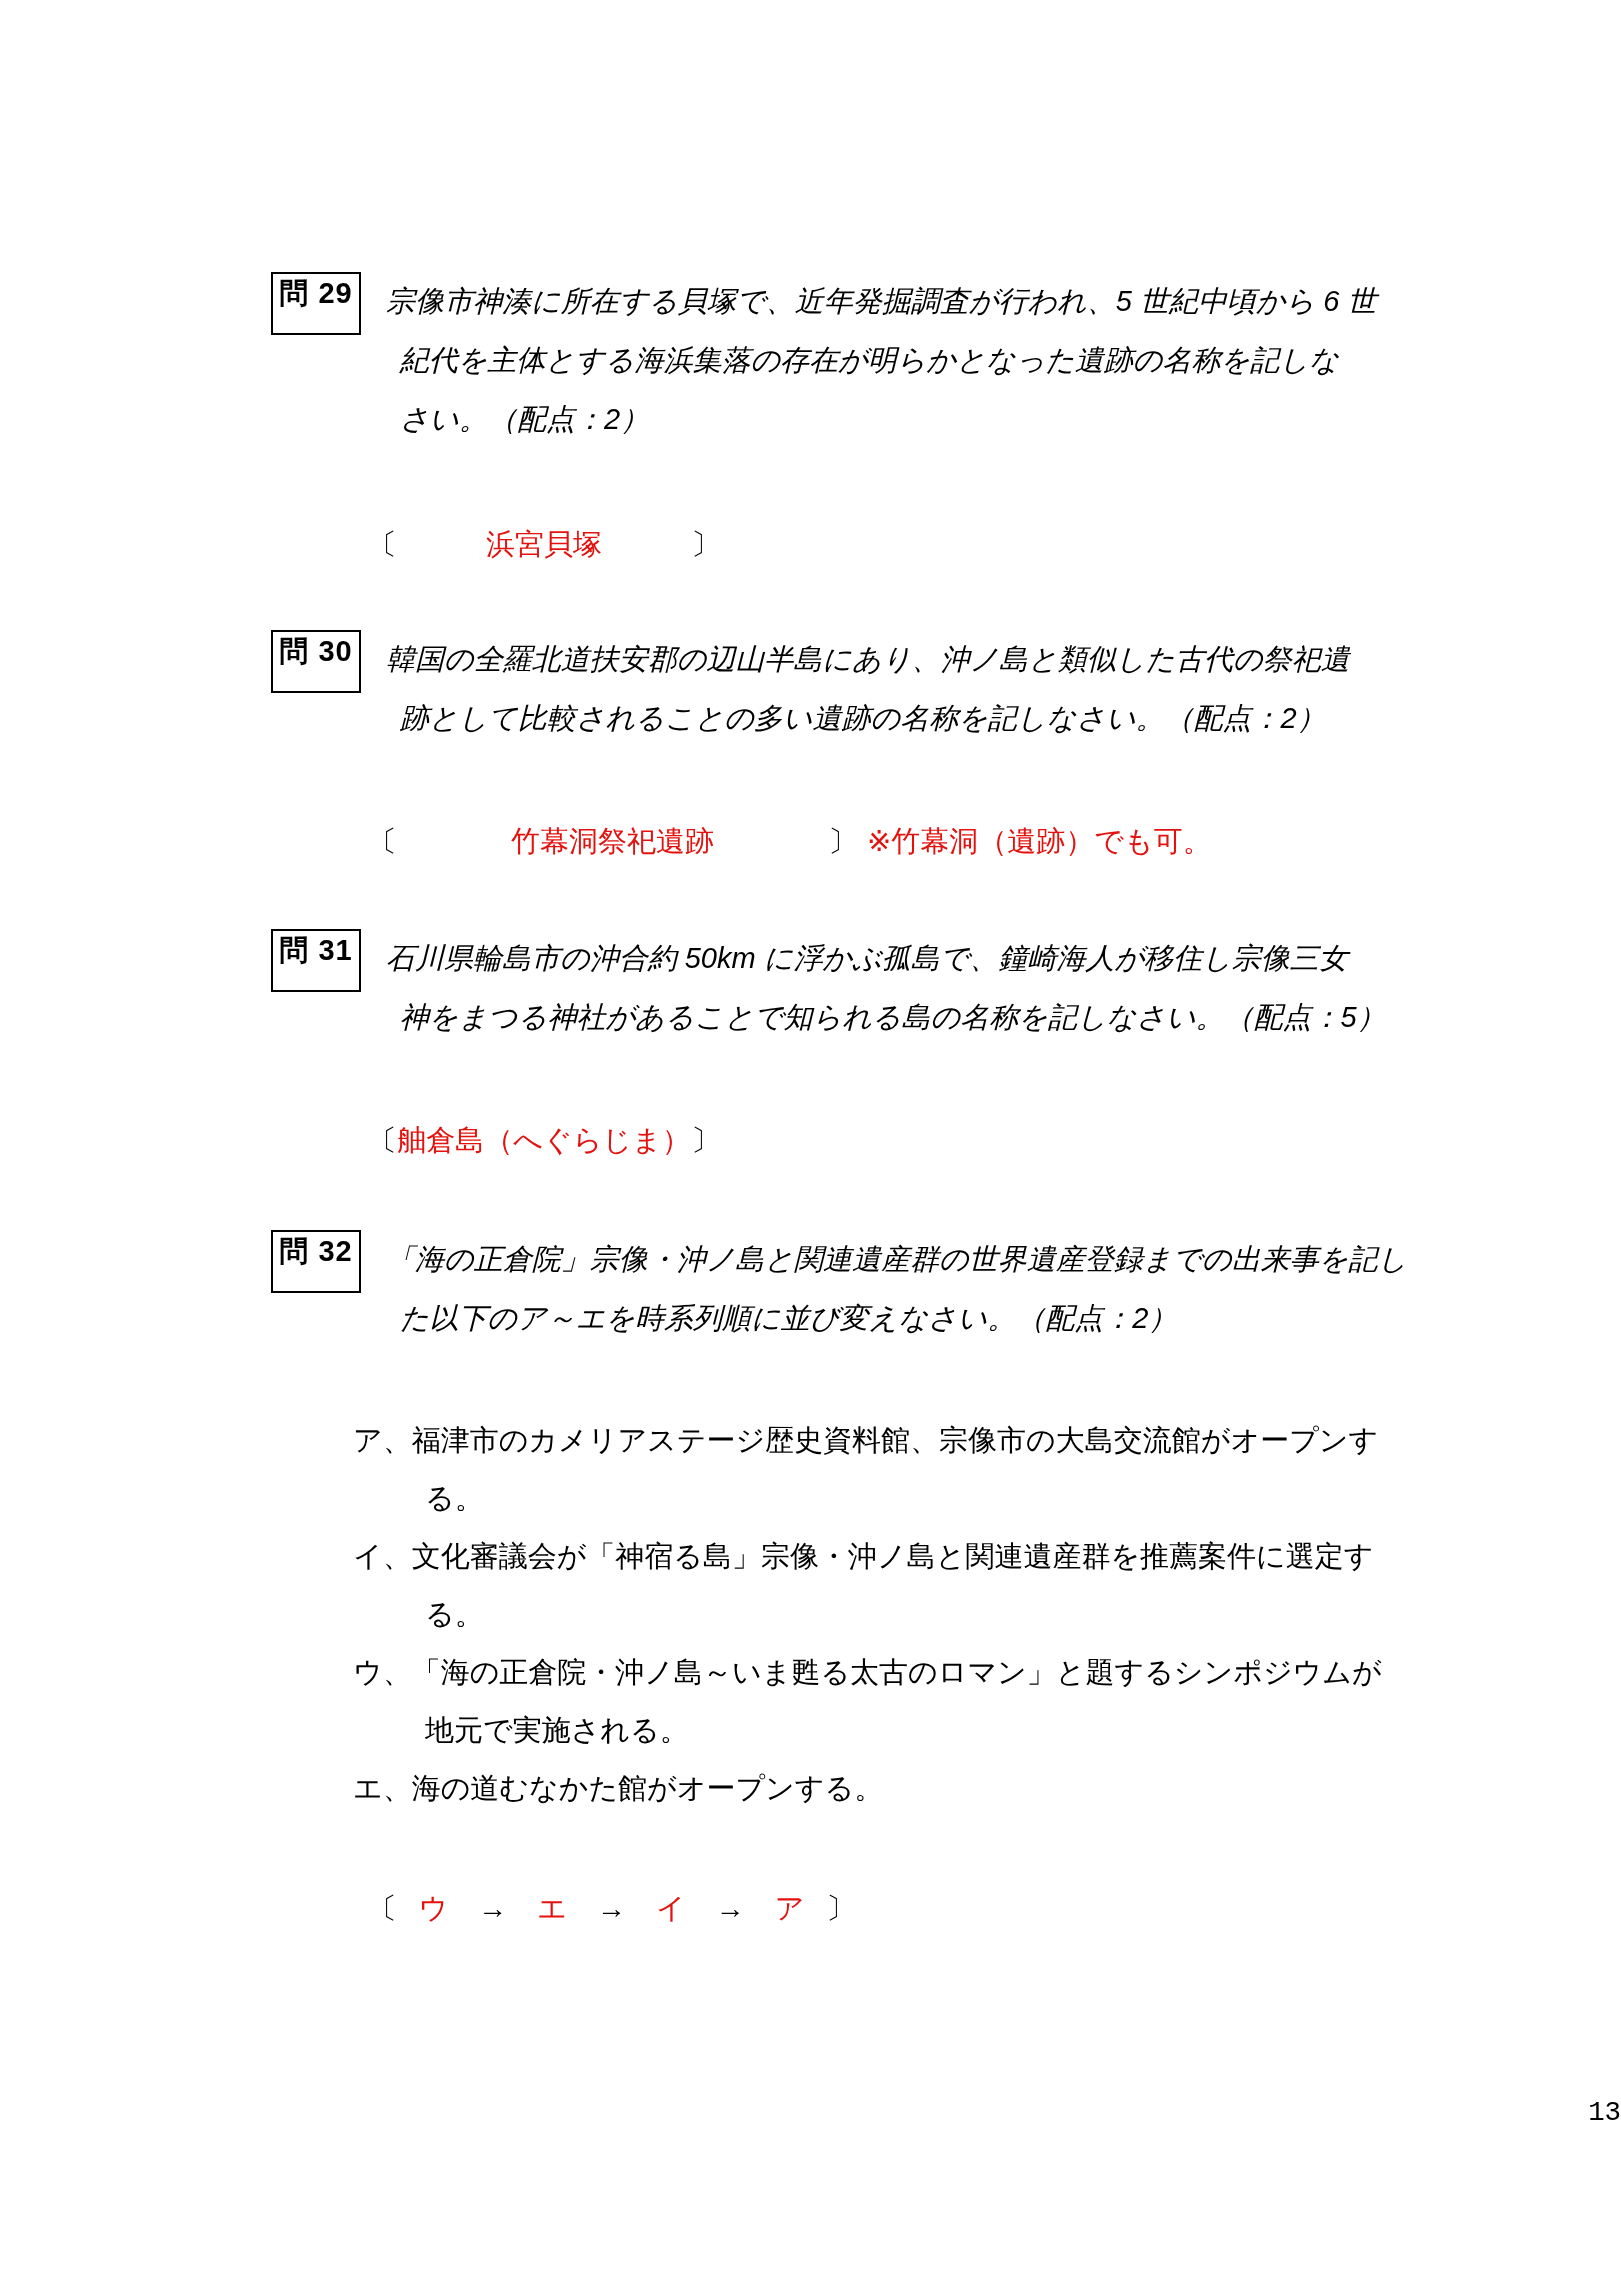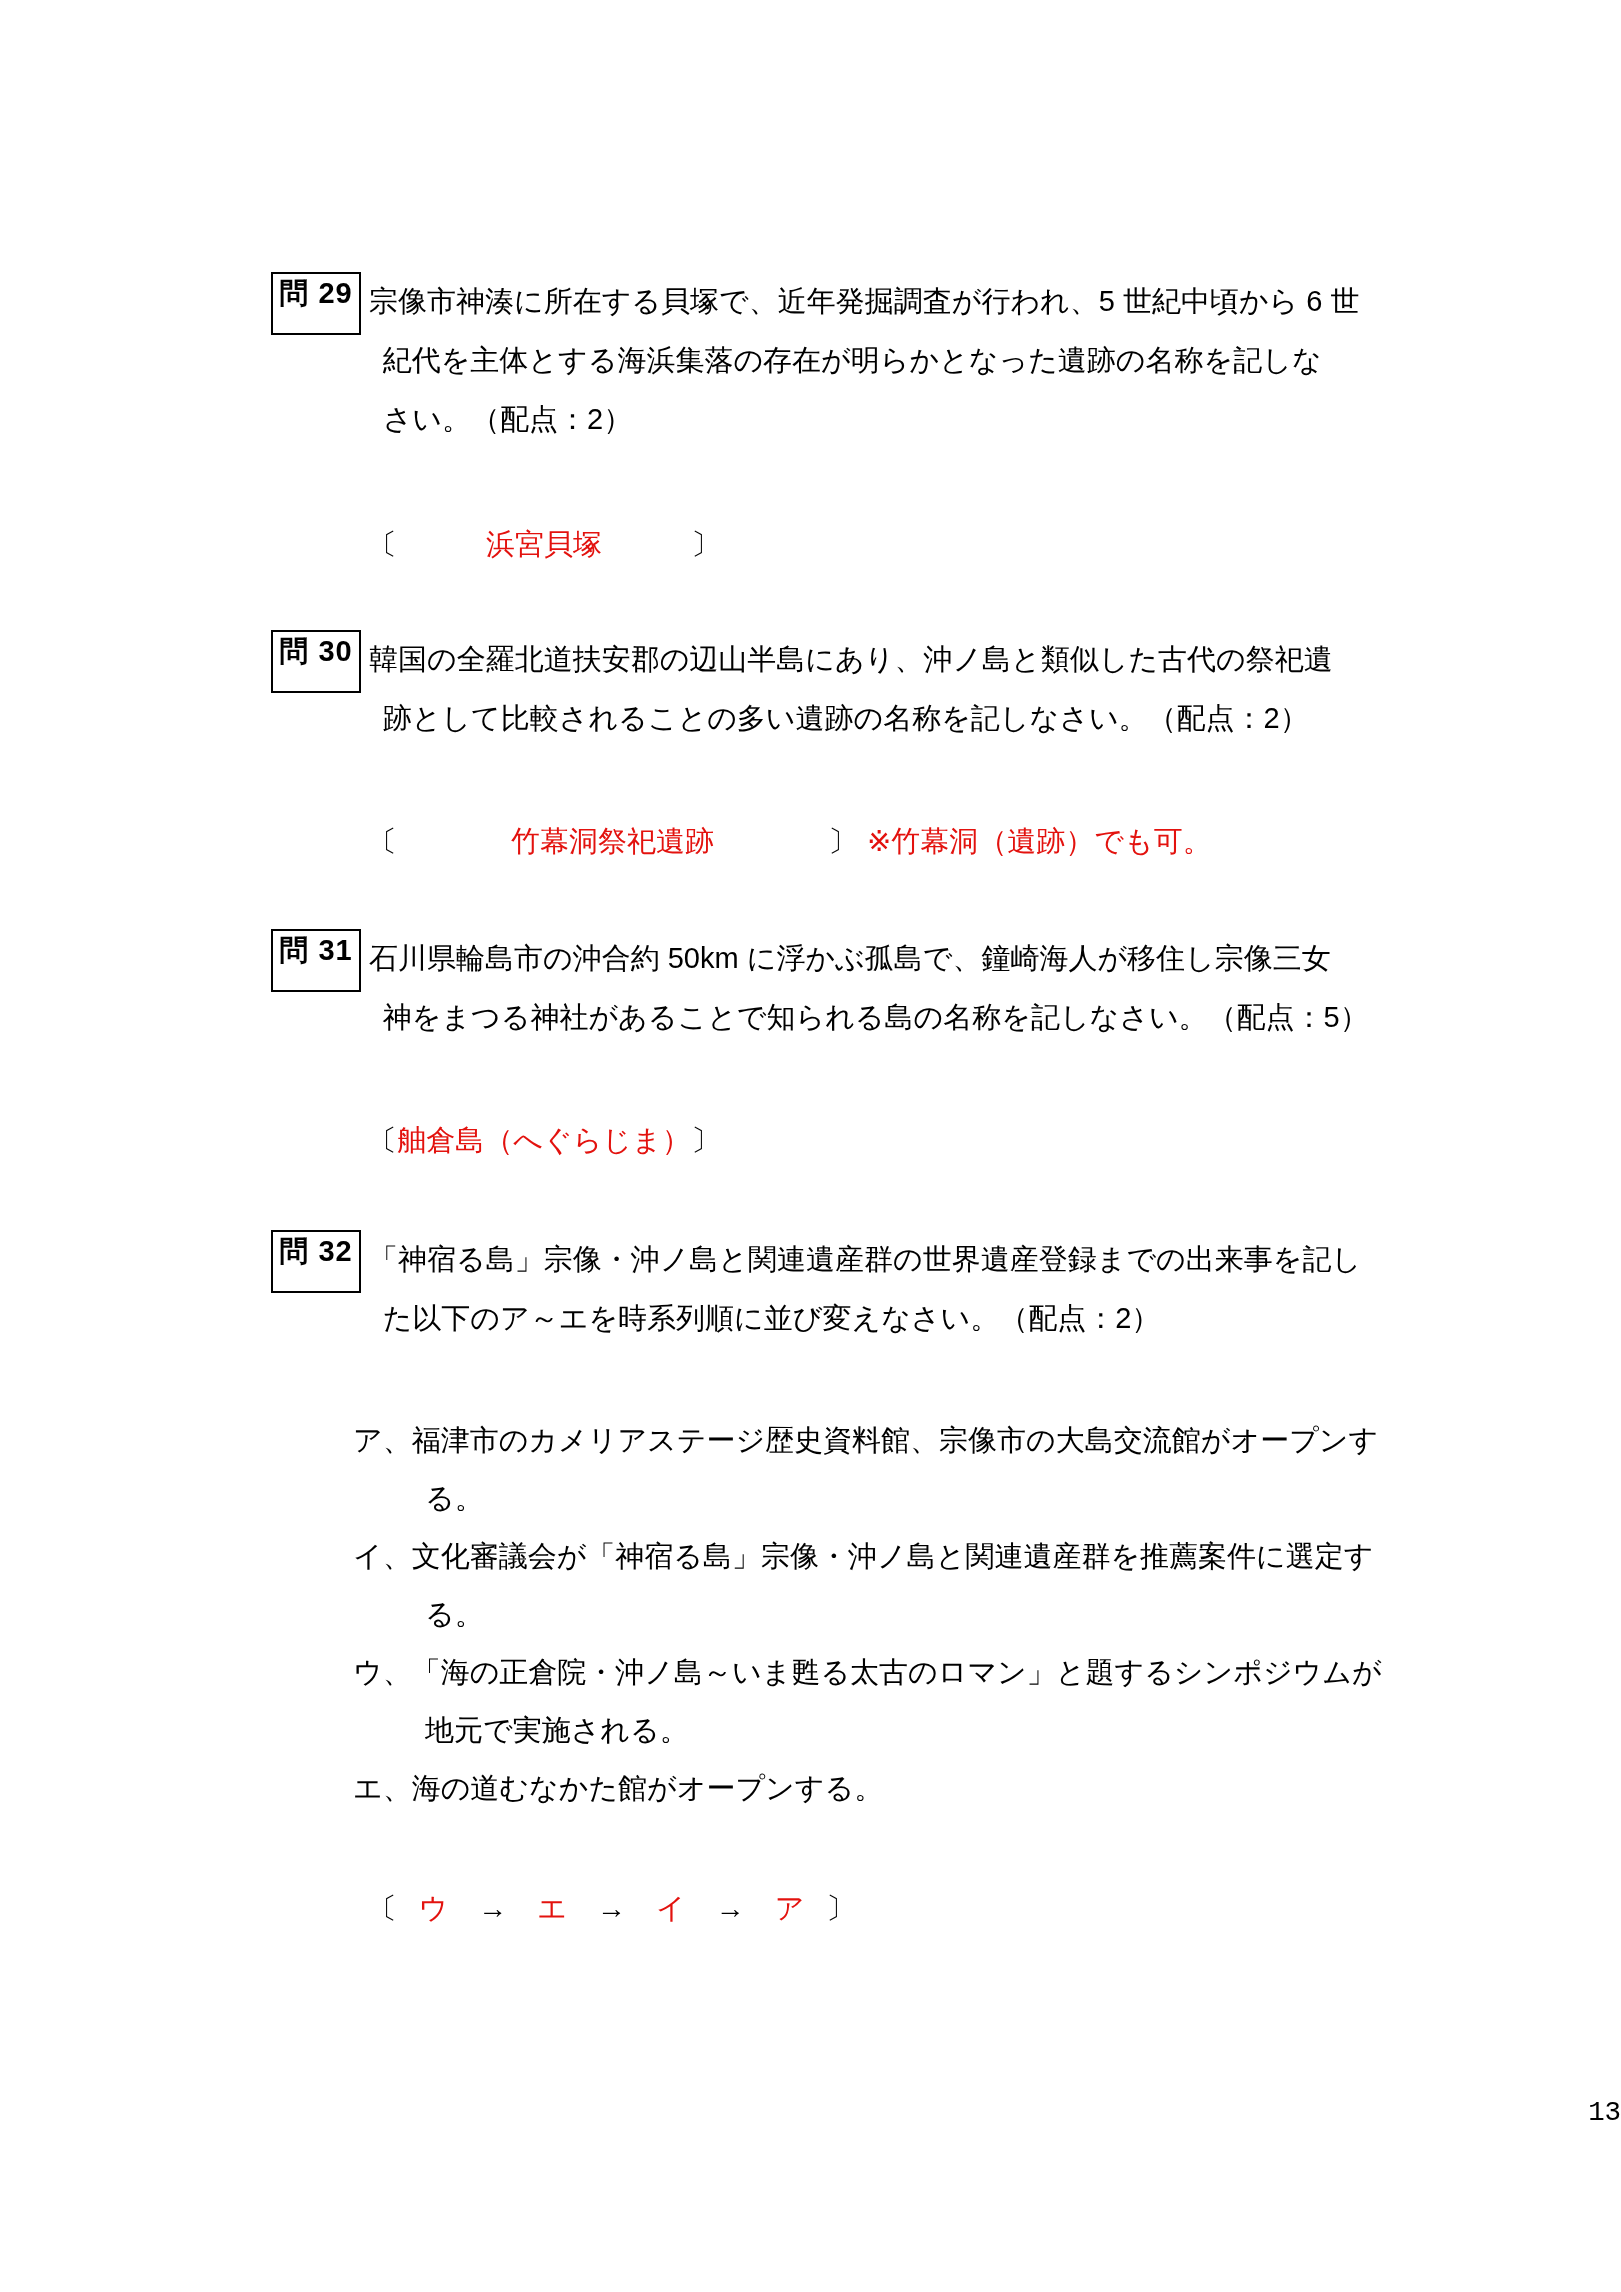--- a/index.html
+++ b/index.html
@@ -24,21 +24,21 @@
     width: 86px;
     height: 59px;
     flex: 0 0 auto;
     display: flex;
     align-items: flex-start;
     justify-content: center;
     font-weight: bold;
     white-space: nowrap;
     letter-spacing: 1px;
   }
-  .qtext { margin-left: 8px; }
+  .qtext { margin-left: 25px; font-style: italic; }
   .qline { line-height: 59px; white-space: nowrap; }
   .qline.cont { padding-left: 13.7px; }
   .answer {
     position: absolute;
     left: 368px;
     line-height: 59px;
     white-space: nowrap;
   }
   .bracket { color: #000000; }
   .ans-inner { display: inline-block; text-align: center; }
@@ -116,21 +116,21 @@
 
   <div class="answer" style="top:1111px">
     <span class="bracket">〔</span><span class="ans-inner w300"><span class="red">舳倉島（へぐらじま）</span></span><span class="bracket">〕</span>
   </div>
 
   <div class="q" style="top:1230px">
     <div class="qbox">
       <span>問 32</span>
     </div>
     <div class="qtext">
-      <div class="qline">「神宿る島」宗像・沖ノ島と関連遺産群の世界遺産登録までの出来事を記し</div>
+      <div class="qline">「海の正倉院」宗像・沖ノ島と関連遺産群の世界遺産登録までの出来事を記し</div>
       <div class="qline cont">た以下のア～エを時系列順に並び変えなさい。（配点：2）</div>
     </div>
   </div>
 
   <div class="options" style="top:1411px">
     <div class="opt-line">ア、福津市のカメリアステージ歴史資料館、宗像市の大島交流館がオープンす</div>
     <div class="opt-line cont">る。</div>
     <div class="opt-line">イ、文化審議会が「神宿る島」宗像・沖ノ島と関連遺産群を推薦案件に選定す</div>
     <div class="opt-line cont">る。</div>
     <div class="opt-line">ウ、「海の正倉院・沖ノ島～いま甦る太古のロマン」と題するシンポジウムが</div>

